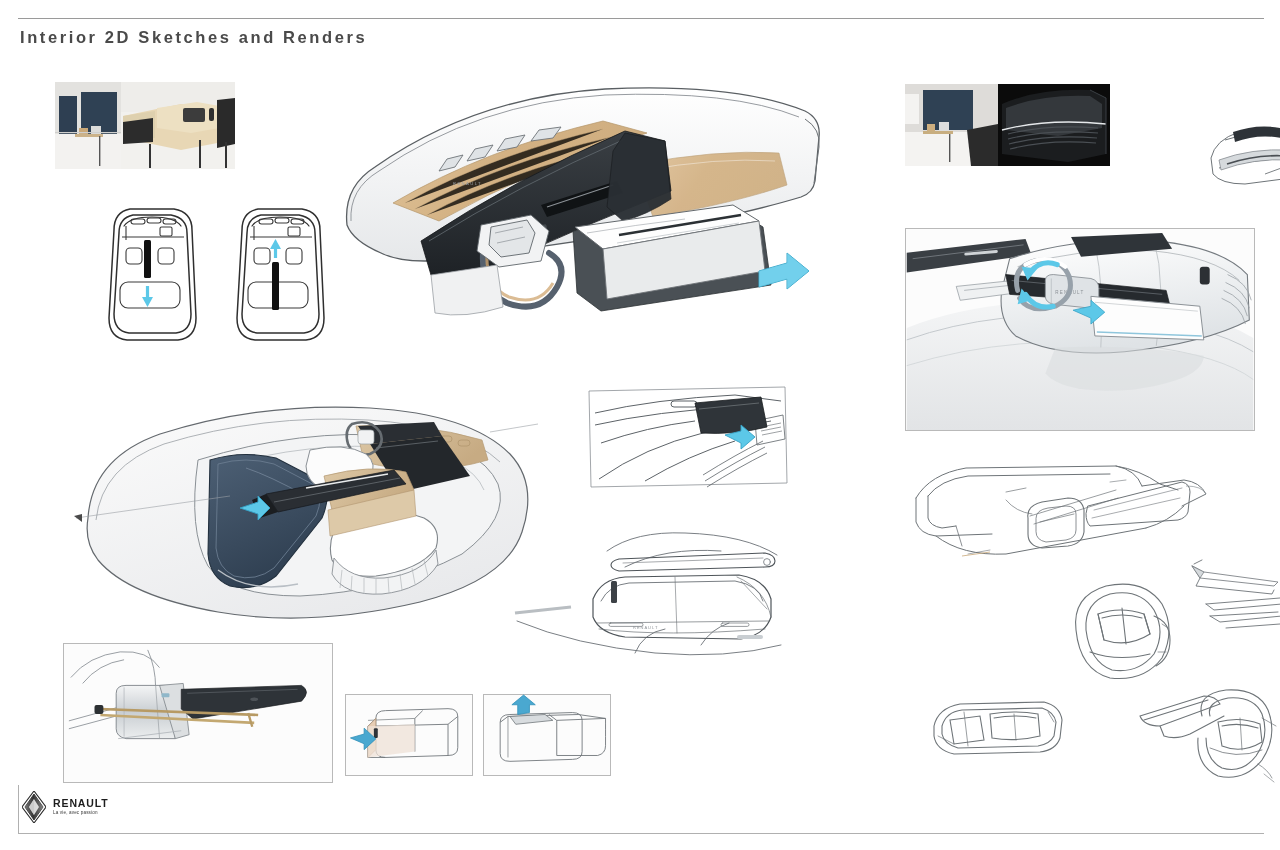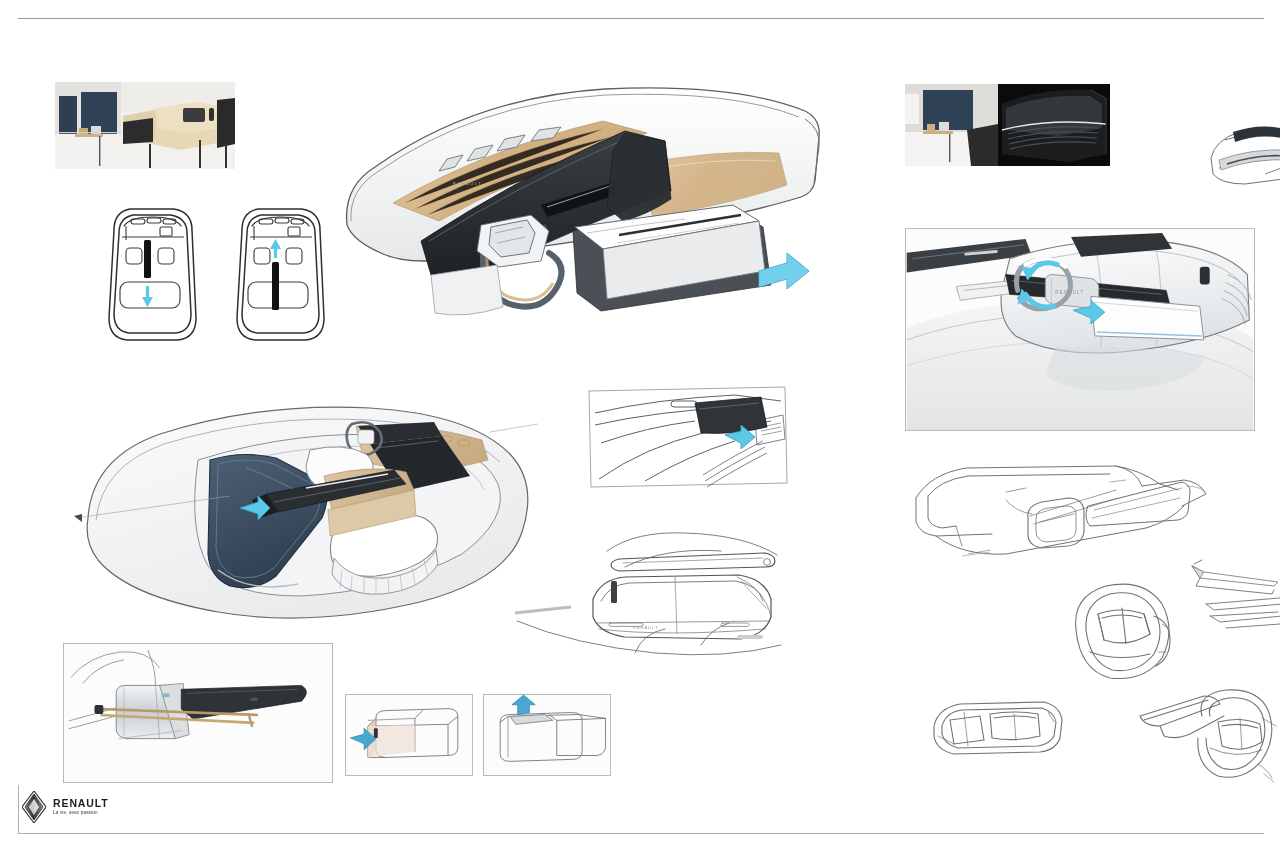--- a/index.html
+++ b/index.html
@@ -35,20 +35,21 @@
   
   .photo-strip{position:absolute;display:flex;overflow:hidden;}
   .photo{height:100%;position:relative;overflow:hidden;}
 </style>
 </head>
 <body>
 
 <div class="page">
 
   <div class="top-rule"></div>
+  <div class="page-title">Interior 2D Sketches and Renders</div>
 
   <div class="photo-strip" style="left:55px;top:82px;width:180px;height:87px;">
     <div class="photo" style="width:66px;background:linear-gradient(#f1f1ef,#e8e8e6);">
       <svg viewBox="0 0 66 87" preserveAspectRatio="none">
         <rect x="0" y="0" width="66" height="87" fill="#eceae7"></rect>
         <rect x="0" y="0" width="66" height="50" fill="#e3e2df"></rect>
         <rect x="4" y="14" width="18" height="38" fill="#2e3f52"></rect>
         <rect x="26" y="10" width="36" height="42" fill="#2f4154"></rect>
         <rect x="0" y="52" width="66" height="35" fill="#f3f2f0"></rect>
         <rect x="24" y="46" width="9" height="8" fill="#c9a878"></rect>

